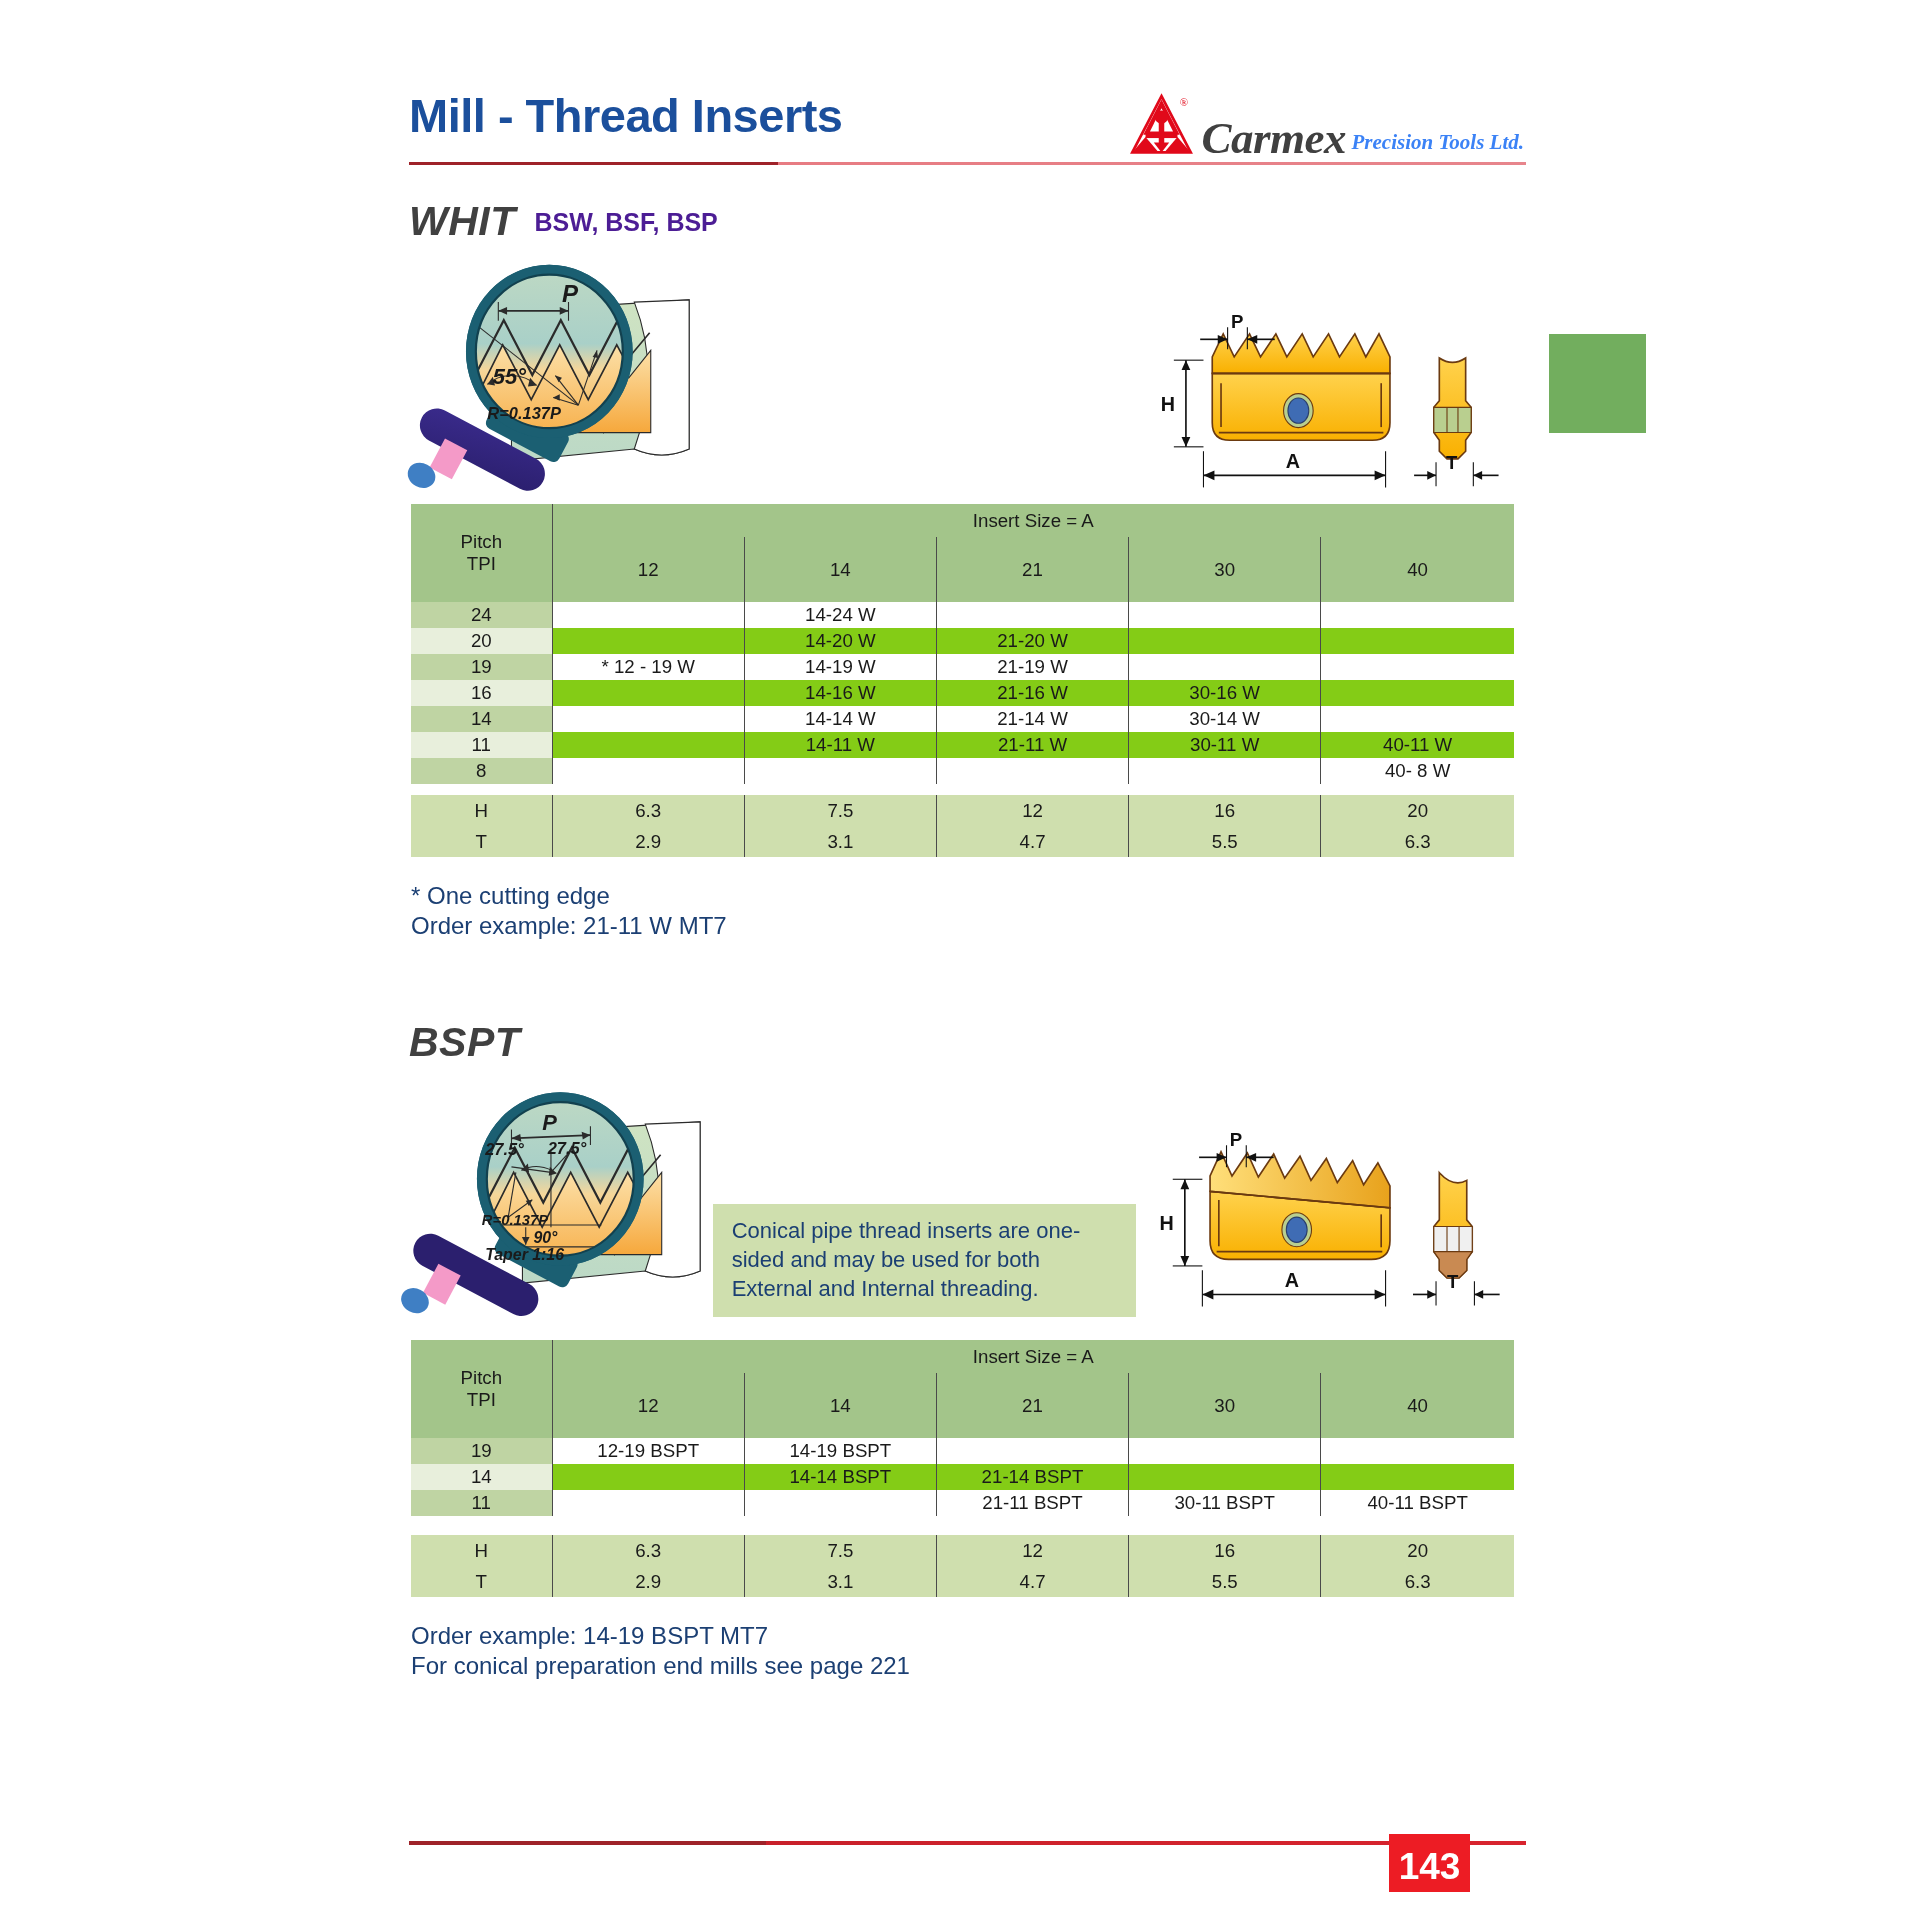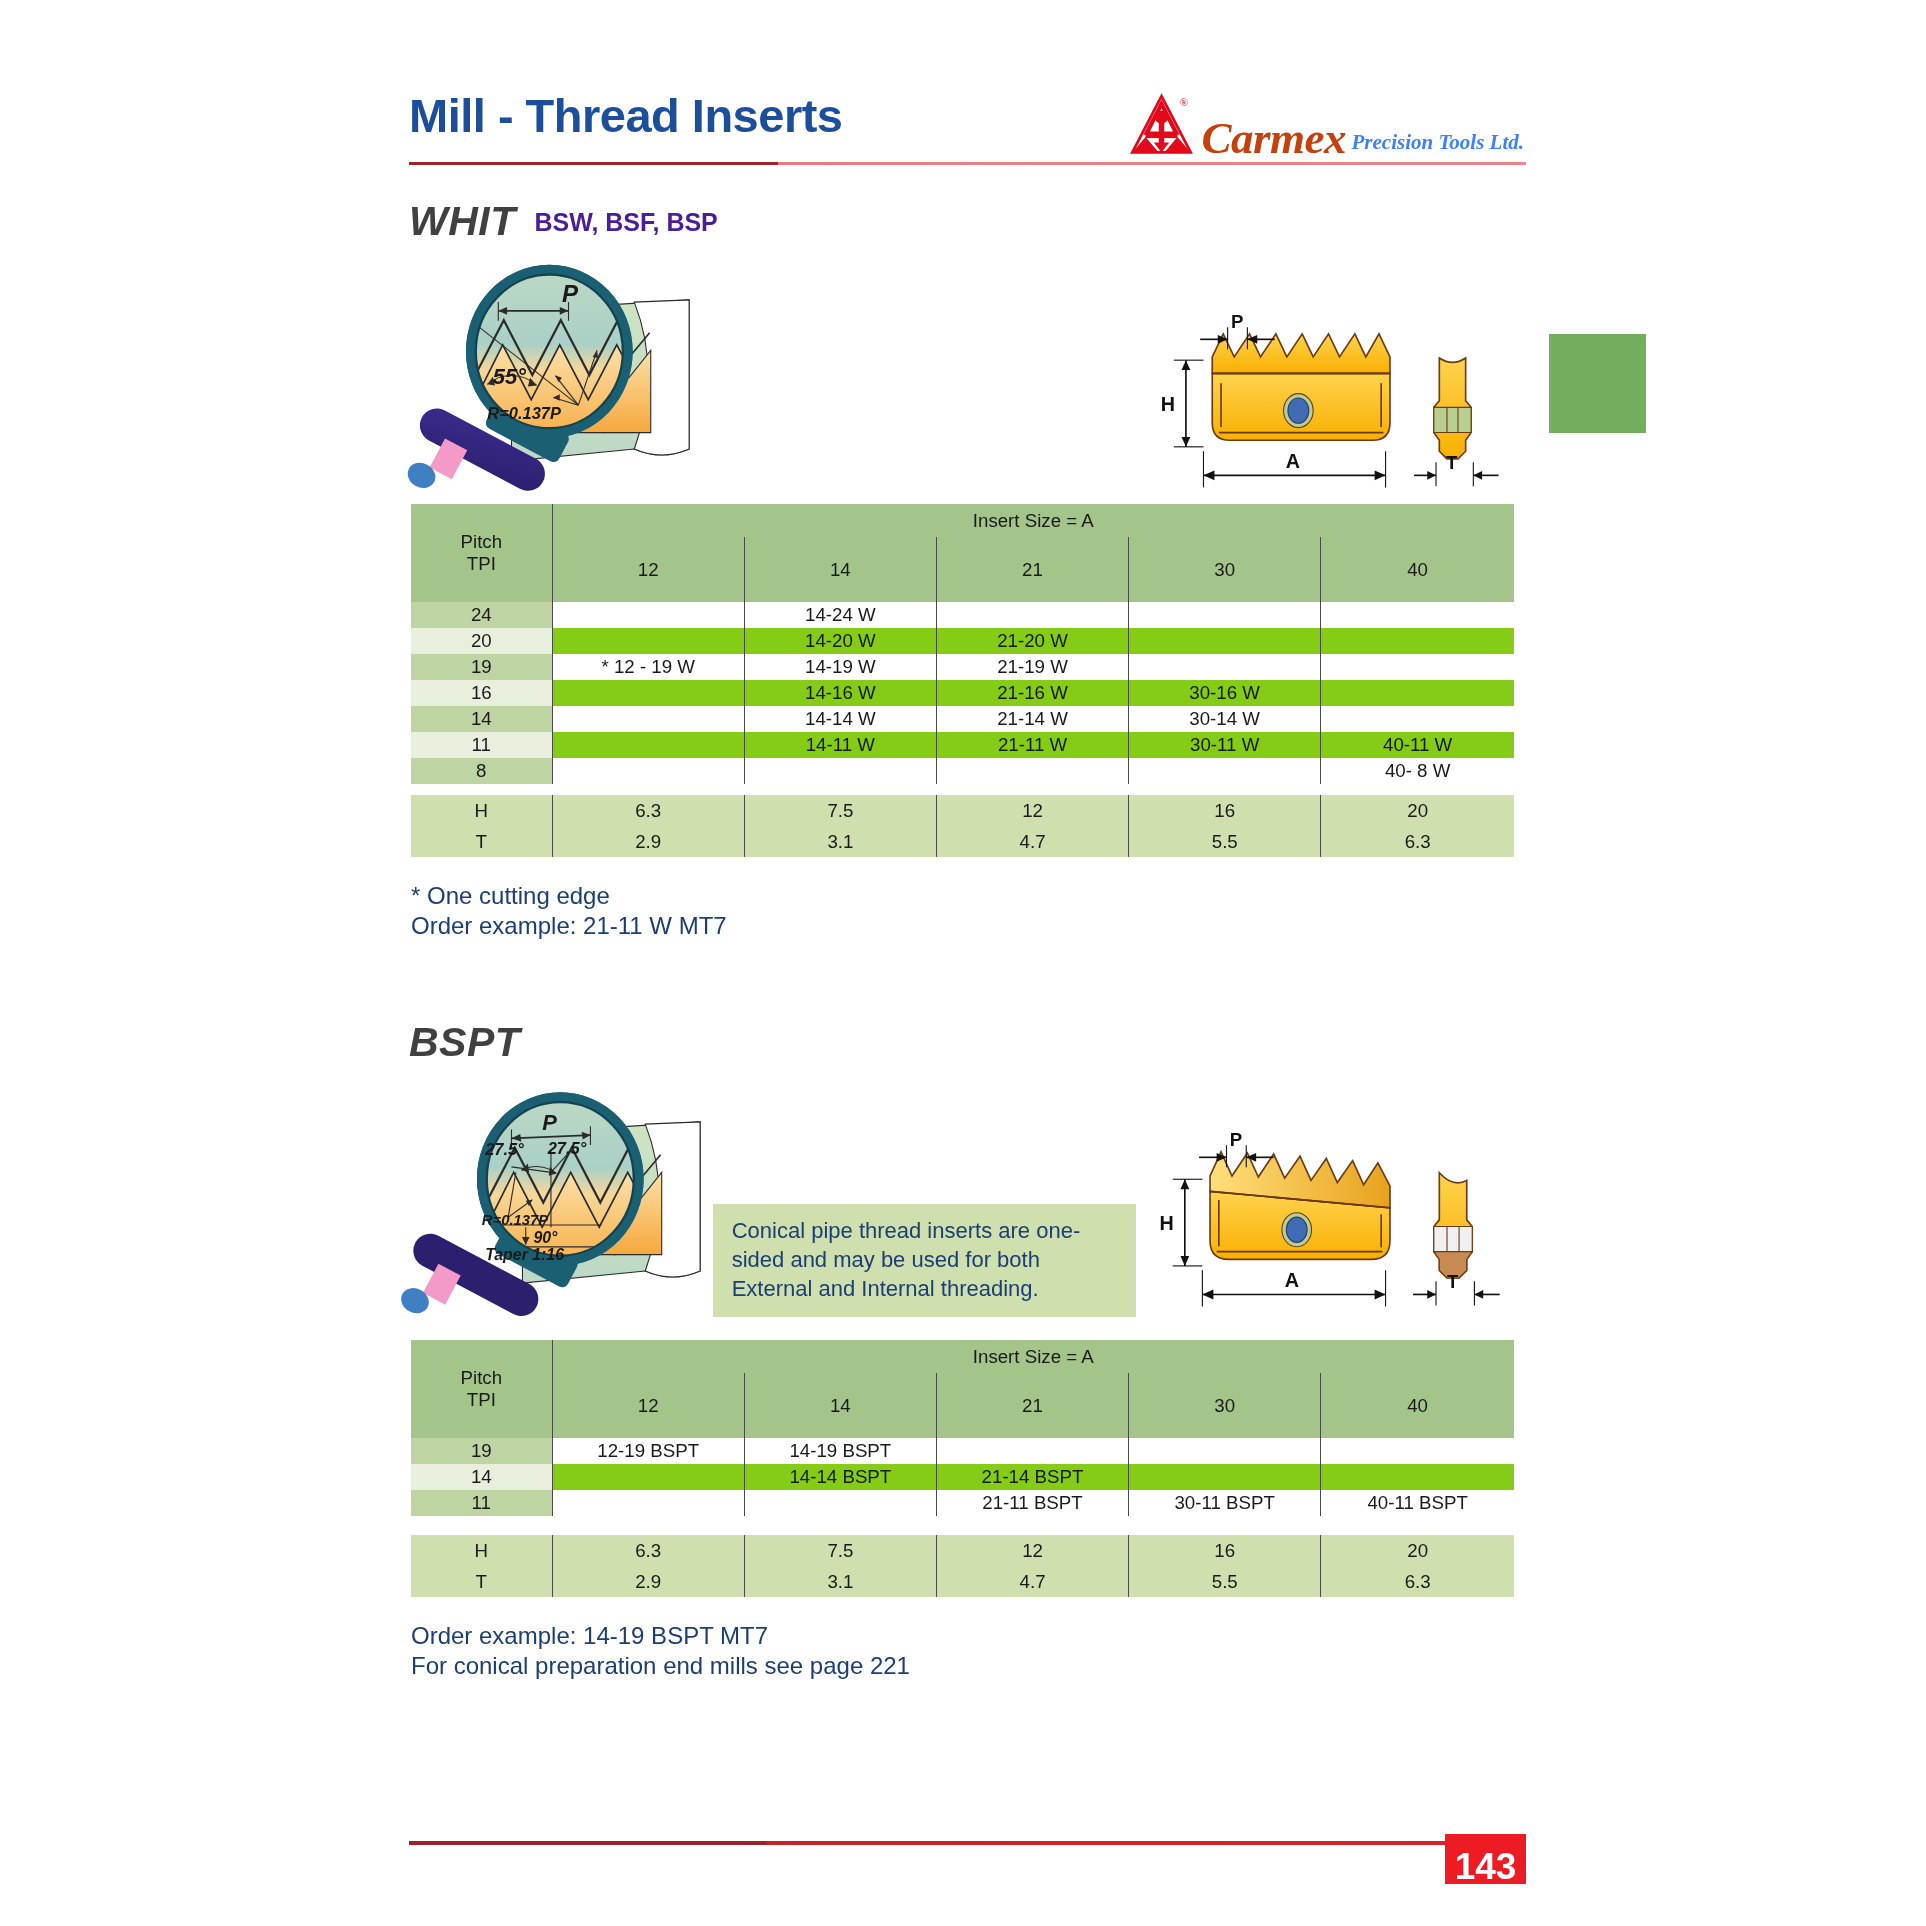--- a/index.html
+++ b/index.html
@@ -16,21 +16,21 @@
   .header{position:absolute;left:409px;top:82px;width:1115px;height:99px;}
   .page-title{
     position:absolute;left:0;top:5.5px;
     font-size:47px;font-weight:bold;color:#1b4f9c;
     letter-spacing:-0.5px;white-space:nowrap;
   }
   .logo{position:absolute;right:0;top:11px;height:66px;display:flex;align-items:flex-end;}
   .logo-mark{width:65px;height:65px;position:relative;margin-right:7.7px;}
   .logo-word{
     font-family:"Liberation Serif", serif;
-    font-size:45px;font-style:italic;font-weight:bold;color:#c2410c;
+    font-size:45px;font-style:italic;font-weight:bold;color:#404040;
     line-height:.92;letter-spacing:-0.5px;
   }
   .logo-sub{
     font-family:"Liberation Serif", serif;
     font-size:21px;font-style:italic;font-weight:bold;color:#3b82f6;
     margin-left:5.5px;padding-bottom:4.4px;white-space:nowrap;text-align:center;
   }
   .header-rule{
     position:absolute;left:409px;top:162px;width:1117px;height:3.3px;
     background:linear-gradient(to right,#9e2229 0%,#9e2229 33%,#e77b82 33%,#e7858c 100%);
@@ -82,21 +82,21 @@
     position:absolute;color:#1b3f73;font-size:24px;line-height:1.38;
     white-space:nowrap;
   }
 
   
   .footer-rule{
     position:absolute;left:409px;top:1841px;width:1117px;height:4.4px;
     background:linear-gradient(to right,#9e2229 0%,#9e2229 32%,#c8202a 32%,#d8242e 100%);
   }
   .page-tab{
-    position:absolute;left:1445px;top:1834px;width:81px;height:50px;
+    position:absolute;left:1389px;top:1834px;width:81px;height:58px;
     background:#ed1c24;
   }
   .page-num{
     position:absolute;left:0;top:0;width:81px;height:66px;
     display:flex;align-items:center;justify-content:center;
     color:#ffffff;font-size:37px;font-weight:bold;
   }
 
   
   .illus{position:absolute;}

